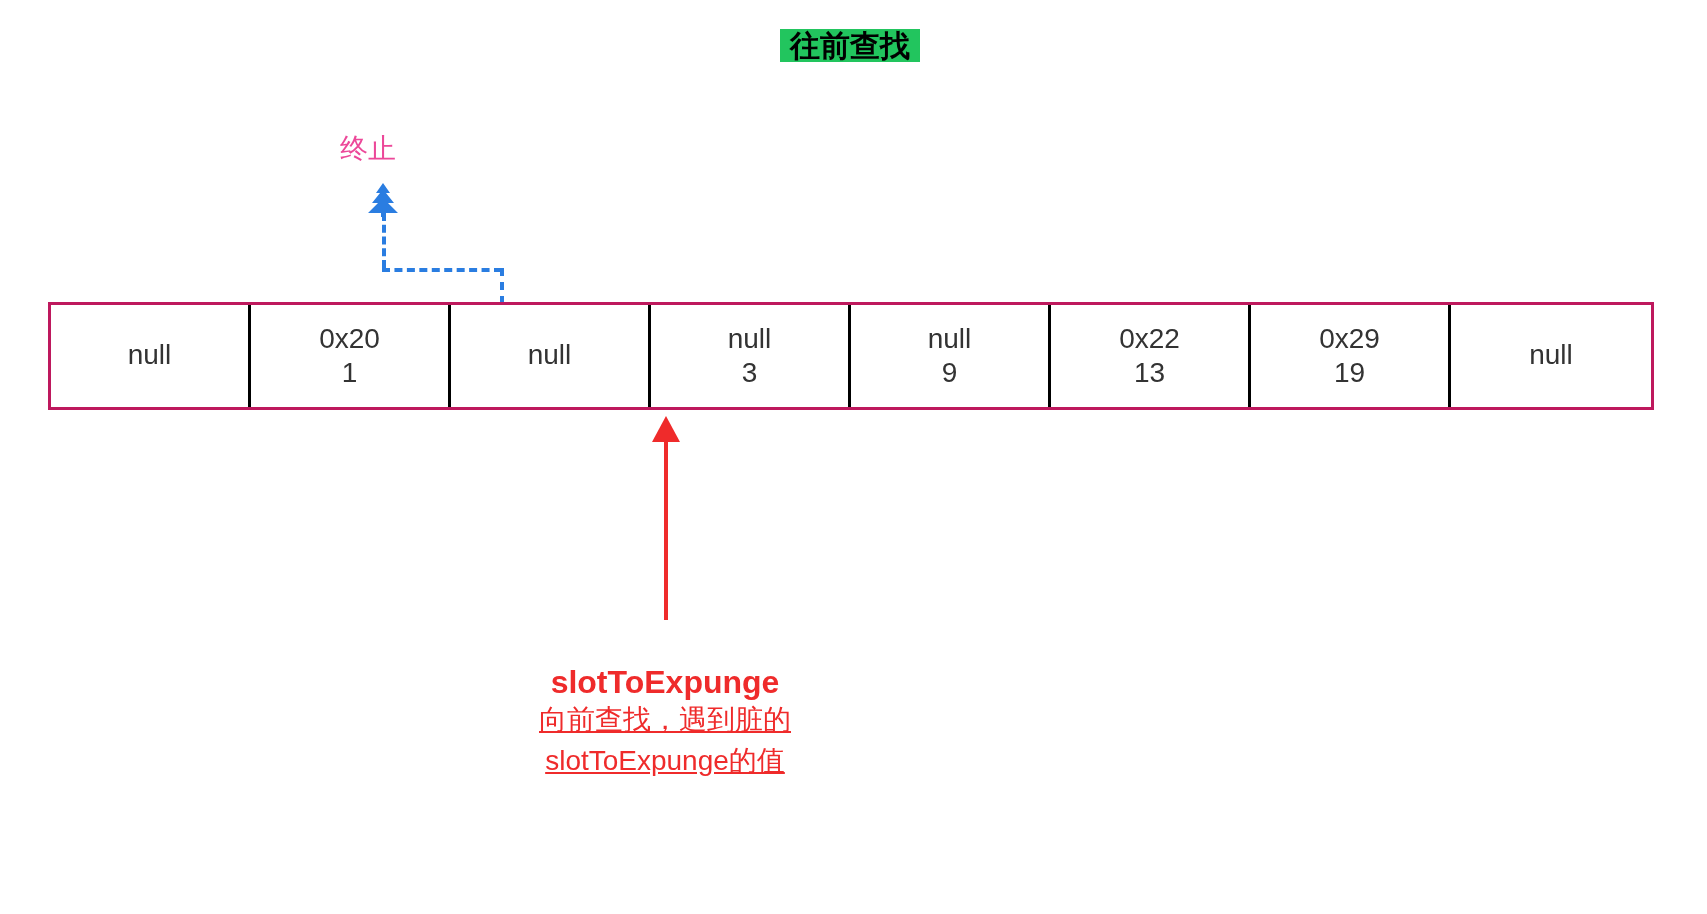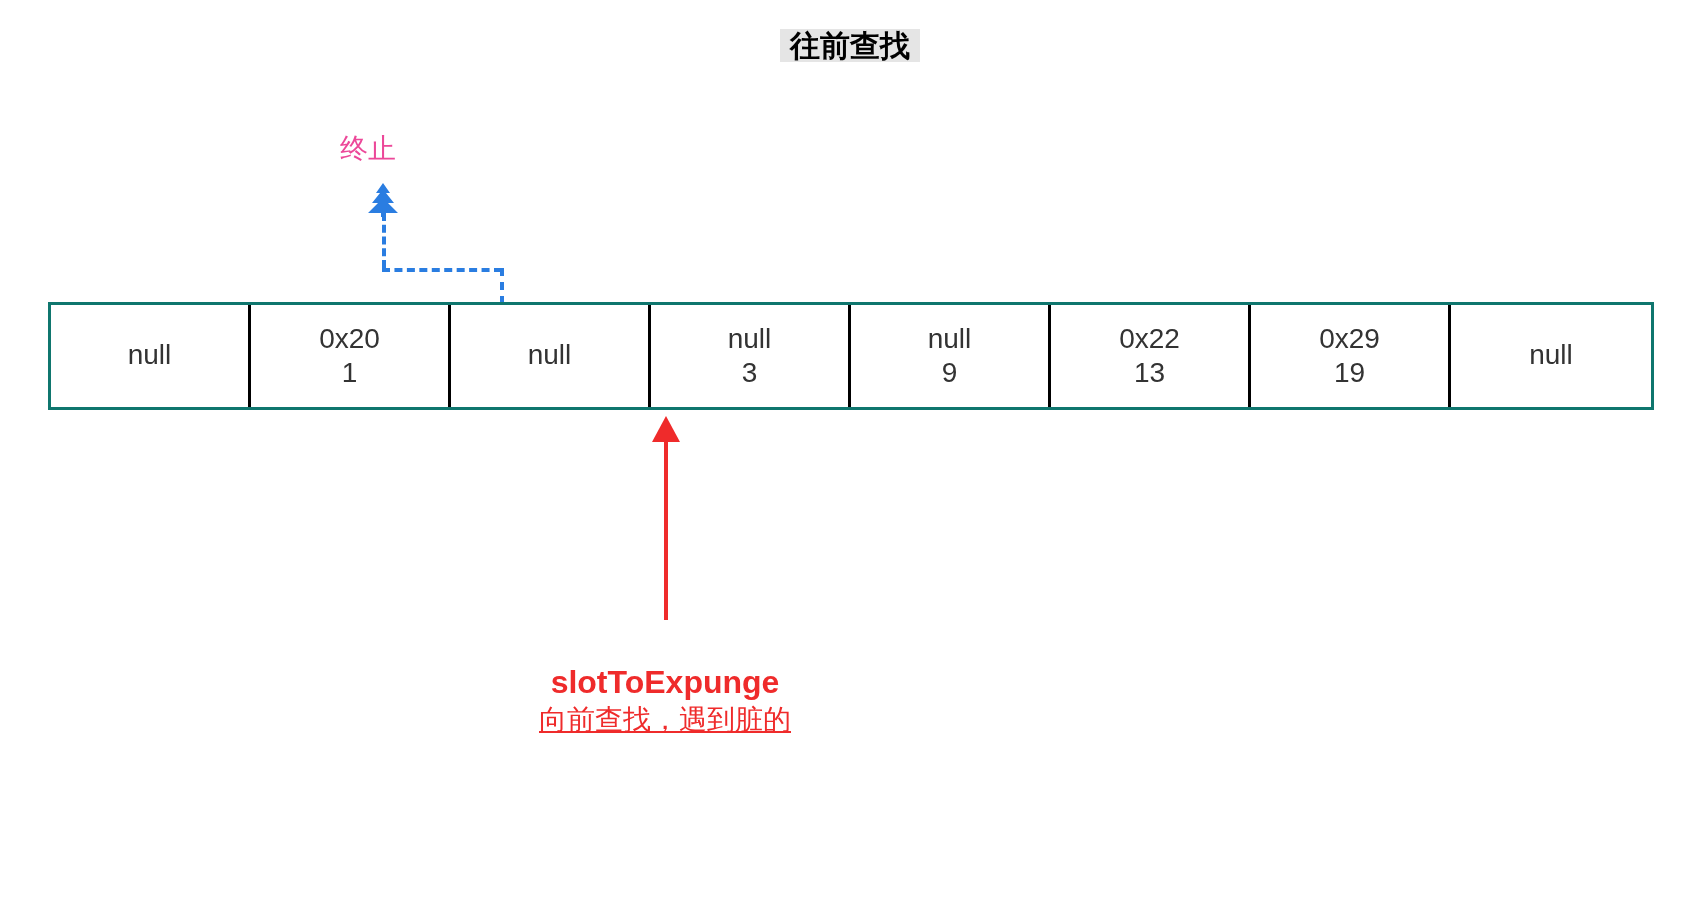--- a/index.html
+++ b/index.html
@@ -41,21 +41,21 @@
     top: -4px;
     left: 0;
     width: 100%;
     text-align: center;
     font-size: 30px;
     font-weight: 700;
     color: #000;
     background: #fff;
     display: inline-block;
   }
-  .top-arrow-label span { background:#e5e5e5; padding:0 10px; }
+  .top-arrow-label span { background:#22c55e; padding:0 10px; }
 
   .terminate-label {
     position: absolute;
     top: 130px;
     left: 340px;
     font-size: 28px;
     color: #ec4899;
   }
 
   .blue-tree {
@@ -88,21 +88,21 @@
     width: 0;
     height: 36px;
     border-left: 4px dashed #2a7de1;
   }
 
   .array {
     position: absolute;
     top: 302px;
     left: 48px;
     display: flex;
-    border: 3px solid #0f766e;
+    border: 3px solid #be185d;
   }
   .cell {
     width: 200px;
     height: 102px;
     border-right: 3px solid #000;
     display: flex;
     flex-direction: column;
     align-items: center;
     justify-content: center;
     font-size: 28px;
@@ -206,13 +206,14 @@
     <div>null</div>
     <div class="line2"></div>
   </div>
 </div>
 
 <div class="red-arrow-head"></div>
 <div class="red-arrow-stem"></div>
 <div class="red-title">slotToExpunge</div>
 <div class="red-desc">
   <div>向前查找，遇到脏的</div>
+  <div>slotToExpunge的值</div>
 </div>
 
 </body></html>

